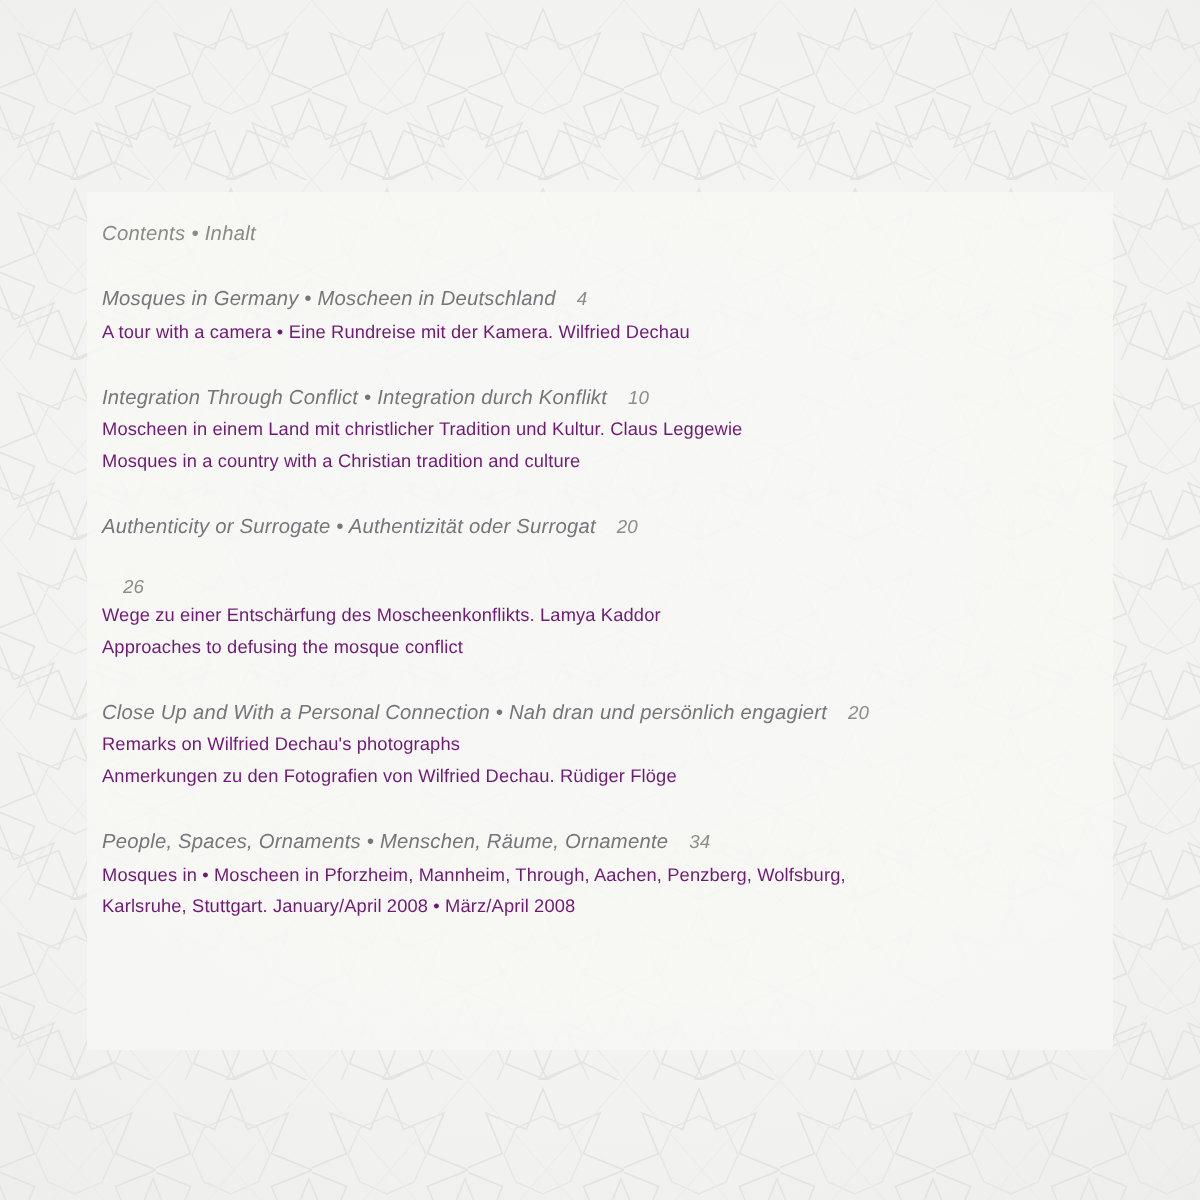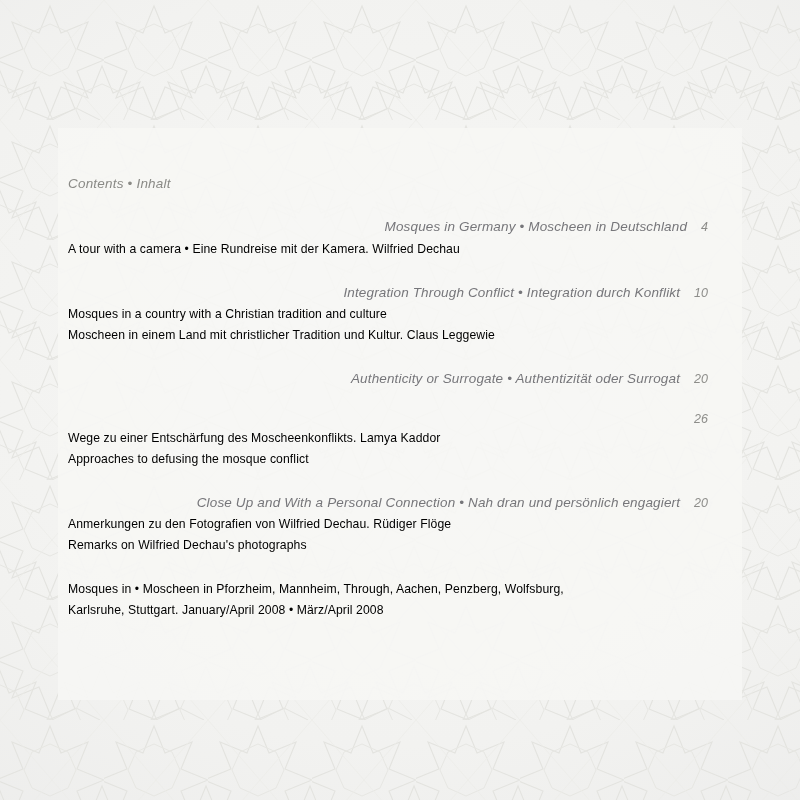--- a/index.html
+++ b/index.html
@@ -44,56 +44,56 @@
     left: 58px;
     top: 128px;
     width: 684px;
     height: 572px;
     background: rgba(246,246,244,0.93);
     filter: blur(0px);
   }
   .content {
     position: absolute;
     left: 68px;
-    top: 176px;
+    top: 148px;
     width: 640px;
   }
   .toc-heading {
     font-style: italic;
     font-size: 13.5px;
     color: #8a8a86;
     letter-spacing: 0.2px;
     margin-bottom: 26px;
   }
   .entry {
     position: relative;
     margin-bottom: 23px;
   }
   .entry-title-row {
     display: flex;
     align-items: baseline;
-    justify-content: flex-end;
+    justify-content: flex-start;
   }
   .entry-title {
     font-style: italic;
     font-size: 13.5px;
     color: #76767a;
     letter-spacing: 0.15px;
     line-height: 1.45;
   }
   .entry-page {
     font-style: italic;
     font-size: 12.5px;
     color: #8d8d8a;
     flex: 0 0 auto;
     margin-left: 14px;
   }
   .entry-line {
     font-size: 12.2px;
-    color: #000000;
+    color: #701a75;
     line-height: 1.72;
     letter-spacing: 0.1px;
   }
   .entry-lines {
     margin-top: 2px;
   }
 </style>
 </head>
 <body>
 
@@ -153,22 +153,22 @@
         <div class="entry-line">A tour with a camera • Eine Rundreise mit der Kamera. Wilfried Dechau</div>
       </div>
     </div>
 
     <div class="entry">
       <div class="entry-title-row">
         <div class="entry-title">Integration Through Conflict • Integration durch Konflikt</div>
         <div class="entry-page">10</div>
       </div>
       <div class="entry-lines">
+        <div class="entry-line">Moscheen in einem Land mit christlicher Tradition und Kultur. Claus Leggewie</div>
         <div class="entry-line">Mosques in a country with a Christian tradition and culture</div>
-        <div class="entry-line">Moscheen in einem Land mit christlicher Tradition und Kultur. Claus Leggewie</div>
       </div>
     </div>
 
     <div class="entry">
       <div class="entry-title-row">
         <div class="entry-title">Authenticity or Surrogate • Authentizität oder Surrogat</div>
         <div class="entry-page">20</div>
       </div>
     </div>
 
@@ -181,26 +181,30 @@
         <div class="entry-line">Approaches to defusing the mosque conflict</div>
       </div>
     </div>
 
     <div class="entry">
       <div class="entry-title-row">
         <div class="entry-title">Close Up and With a Personal Connection • Nah dran und persönlich engagiert</div>
         <div class="entry-page">20</div>
       </div>
       <div class="entry-lines">
+        <div class="entry-line">Remarks on Wilfried Dechau's photographs</div>
         <div class="entry-line">Anmerkungen zu den Fotografien von Wilfried Dechau. Rüdiger Flöge</div>
-        <div class="entry-line">Remarks on Wilfried Dechau's photographs</div>
-      </div>
-    </div>
-
-    <div class="entry">
+      </div>
+    </div>
+
+    <div class="entry">
+      <div class="entry-title-row">
+        <div class="entry-title">People, Spaces, Ornaments • Menschen, Räume, Ornamente</div>
+        <div class="entry-page">34</div>
+      </div>
       <div class="entry-lines">
         <div class="entry-line">Mosques in • Moscheen in Pforzheim, Mannheim, Through, Aachen, Penzberg, Wolfsburg,</div>
         <div class="entry-line">Karlsruhe, Stuttgart. January/April 2008 • März/April 2008</div>
       </div>
     </div>
 
   </div>
 </div>
 
 </body></html>

